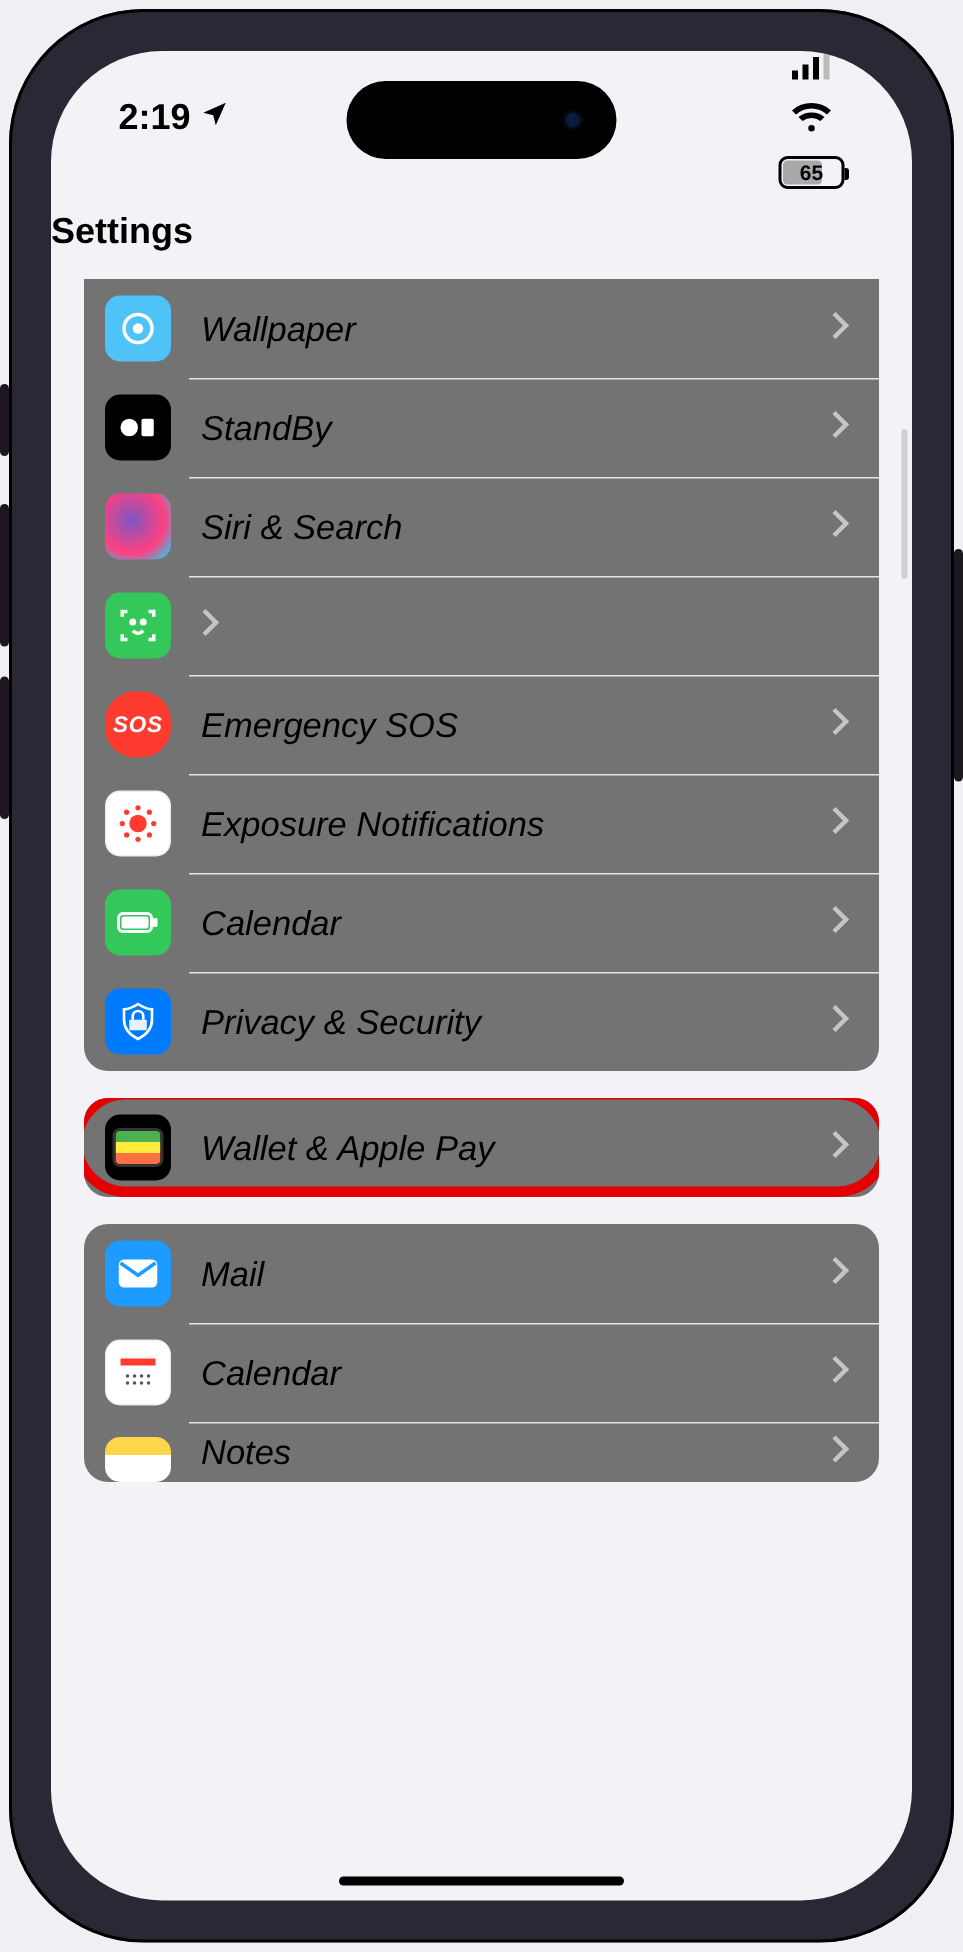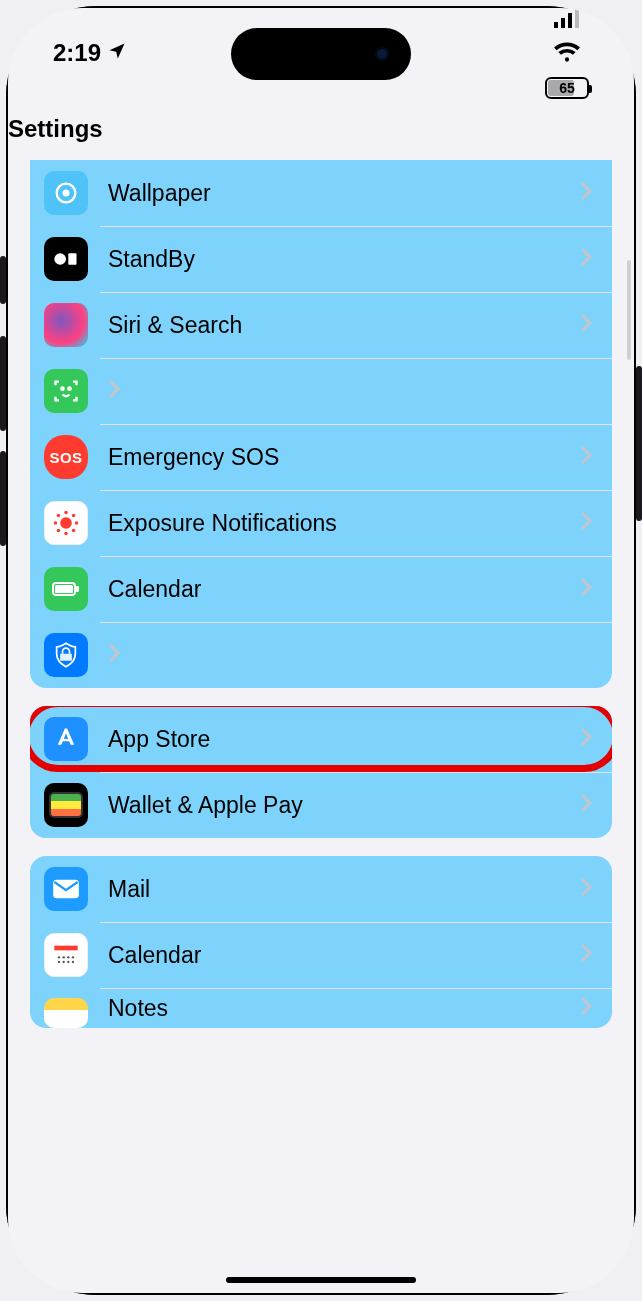--- a/index.html
+++ b/index.html
@@ -8,21 +8,21 @@
     background: #f0f0f4;
     display: flex;
     justify-content: center;
     padding: 6px;
   }
   .device {
     width: 630px;
     height: 1289px;
     background: #2c2734;
     border-radius: 90px;
-    padding: 2px;
+    padding: 28px;
     position: relative;
     box-shadow: 0 0 0 2px #000 inset;
   }
   .side-btn {
     position: absolute;
     background: #1d1820;
     border-radius: 4px;
   }
   .sb-left1 { left: -6px; top: 250px; width: 6px; height: 48px; }
   .sb-left2 { left: -6px; top: 330px; width: 6px; height: 95px; }
@@ -91,23 +91,24 @@
     background: #f2f2f7;
     z-index: 4;
   }
   .content {
     position: absolute;
     top: 152px; left: 0; right: 0; bottom: 0;
     overflow: hidden;
   }
   .group {
     margin: 18px 22px;
-    background: #7dd3fc;
+    background: #737373;
     border-radius: 16px;
     overflow: hidden;
+    font-style: italic;
   }
   .group.first { margin-top: 0; border-top-left-radius: 0; border-top-right-radius: 0; }
   .row {
     display: flex;
     align-items: center;
     height: 66px;
     padding: 0 20px 0 14px;
     position: relative;
   }
   .row + .row::before {
@@ -317,39 +318,29 @@
               </svg></span>
         </div>
         <div class="row">
           <div class="appicon ic-privacy">
             <svg viewBox="0 0 24 24" fill="#fff">
                 <path d="M12 2c3 2 6 3 8 3v6c0 6-4 9-8 11-4-2-8-5-8-11V5c2 0 5-1 8-3z" fill="none" stroke="#fff" stroke-width="1.5"></path>
                 <path d="M7 11h10v6H7z" fill="#fff" opacity=".9"></path>
                 <path d="M9 11V9a3 3 0 016 0v2" fill="none" stroke="#fff" stroke-width="1.5"></path>
               </svg>
           </div>
+          <span class="label">Privacy &amp; Security</span>
           <span class="chev"><svg viewBox="0 0 12 20">
                 <polyline points="2,2 10,10 2,18"></polyline>
               </svg></span>
         </div>
       </div>
 
       <div class="group" style="position:relative">
         <div class="highlight-ring" style="left:-8px;right:-8px;top:-6px;height:72px"></div>
-        <div class="row">
-          <div class="appicon ic-appstore">
-            <svg viewBox="0 0 24 24" fill="#fff">
-                <path d="M11 3l-6 14h3l1.3-3h5.4l1.3 3h3L13 3h-2zm1 4l1.8 5h-3.6L12 7z"></path>
-              </svg>
-          </div>
-          <span class="label">App Store</span>
-          <span class="chev"><svg viewBox="0 0 12 20">
-                <polyline points="2,2 10,10 2,18"></polyline>
-              </svg></span>
-        </div>
         <div class="row">
           <div class="appicon ic-wallet">
             <div class="wallet-inner"></div>
           </div>
           <span class="label">Wallet &amp; Apple Pay</span>
           <span class="chev"><svg viewBox="0 0 12 20">
                 <polyline points="2,2 10,10 2,18"></polyline>
               </svg></span>
         </div>
       </div>

